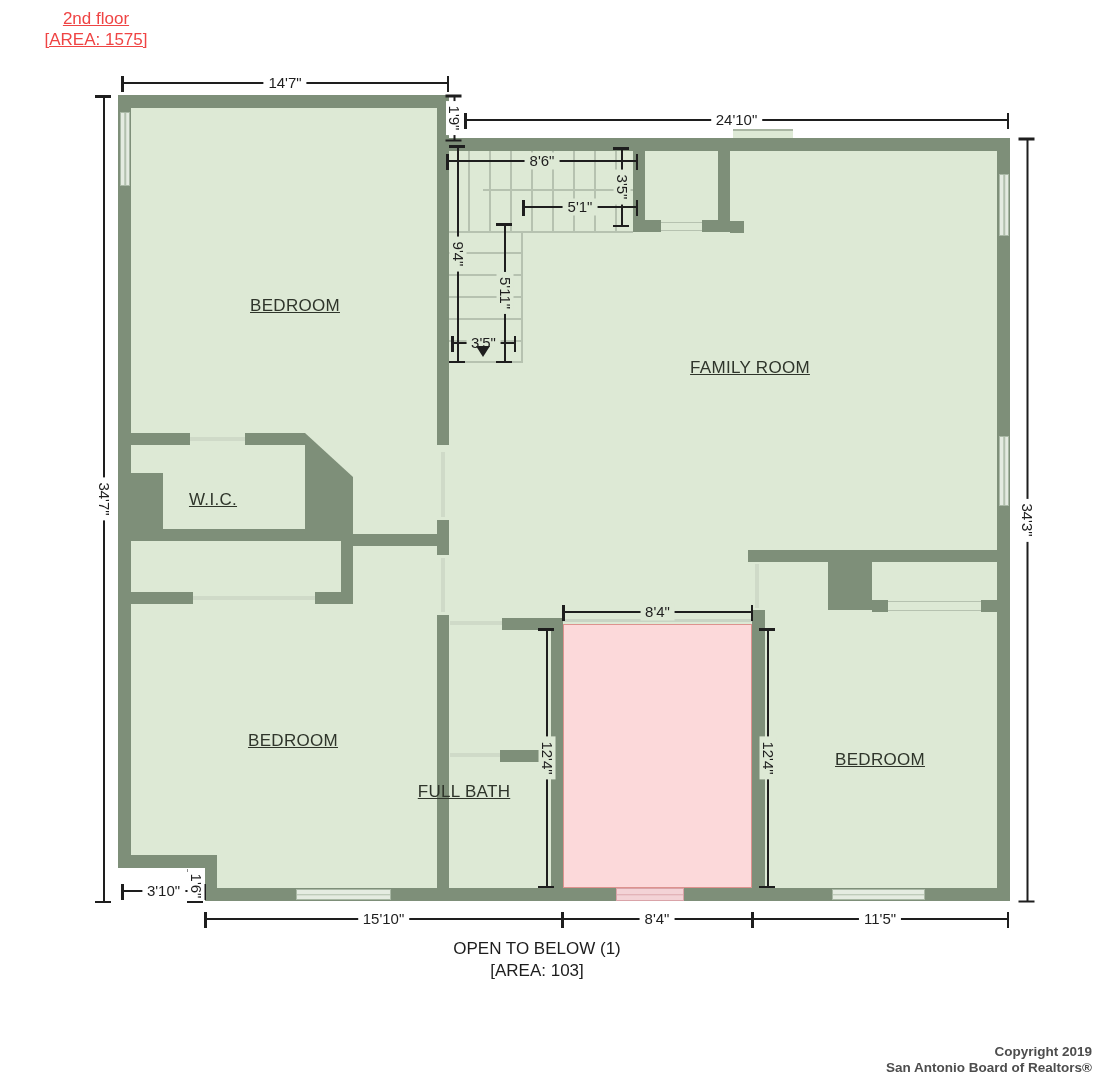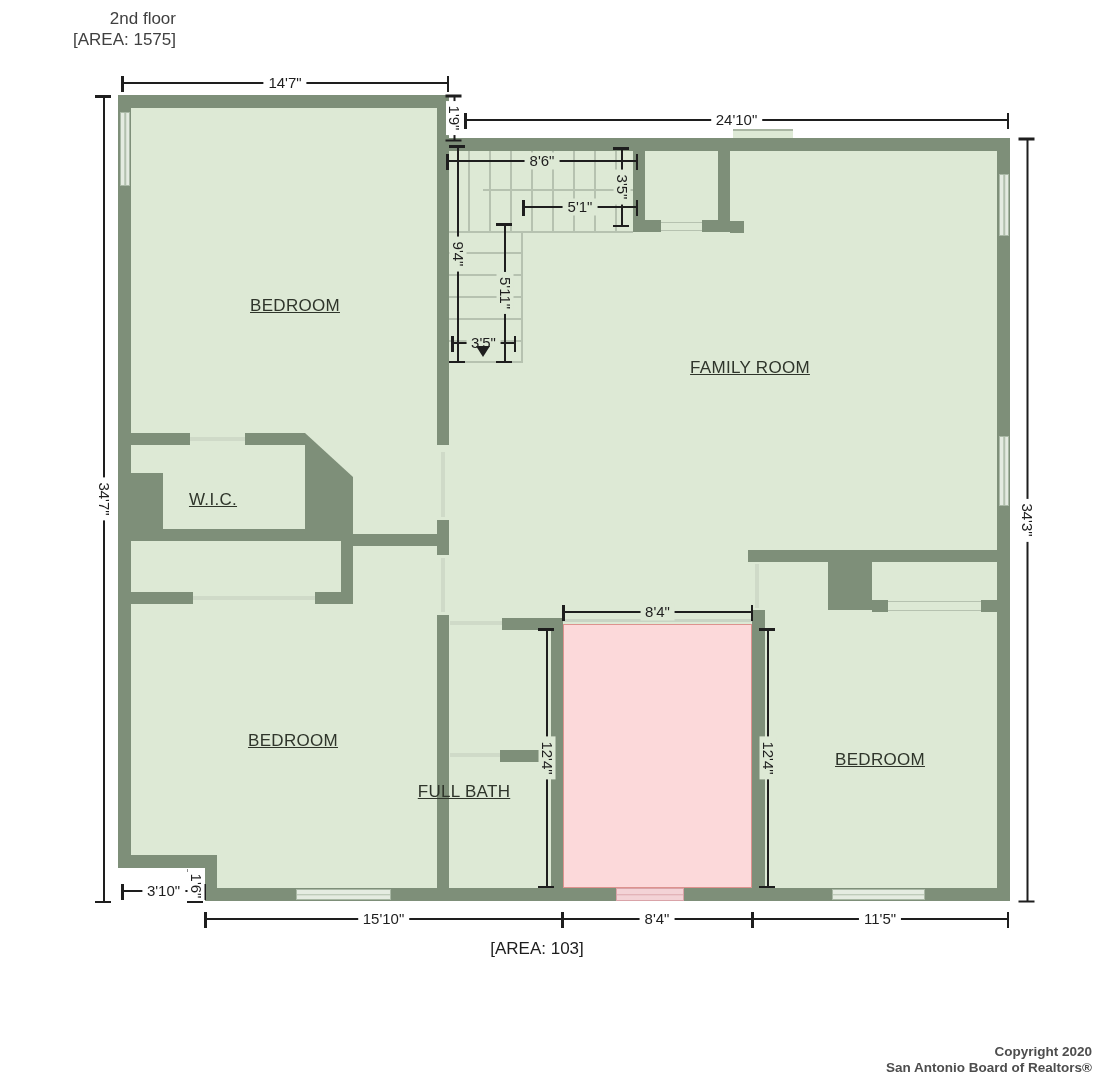--- a/index.html
+++ b/index.html
@@ -34,22 +34,22 @@
   .dim::before,.dim::after{content:"";position:absolute;top:-8px;width:2.5px;height:16px;background:var(--dim);}
   .dim::before{left:-1px;} .dim::after{right:-1px;}
   .dim>span{position:absolute;left:50%;top:0;transform:translate(-50%,-56%);
     padding:0 5px;font-size:15px;color:var(--dim);background:var(--paper);white-space:nowrap;}
   .dim.in>span{background:var(--floor);}
   .dim.v{transform:rotate(90deg);}
   .room-label{position:absolute;transform:translate(-50%,-50%);font-size:17px;
     color:var(--label);letter-spacing:.3px;white-space:nowrap;text-decoration:underline;}
   .arrow-down{position:absolute;width:0;height:0;border-left:7px solid transparent;
     border-right:7px solid transparent;border-top:11px solid var(--dim);}
-  .title-block{position:absolute;left:16px;top:8px;width:160px;text-align:right;
-    font-size:17px;color:#404040;line-height:21px;}
+  .title-block{position:absolute;left:16px;top:8px;width:160px;text-align:center;
+    font-size:17px;color:#ef4444;line-height:21px;text-decoration:underline;}
   .footer-block{position:absolute;left:387px;top:938px;width:300px;text-align:center;
     font-size:17px;color:#1d1d1d;line-height:22px;}
   .copyright{position:absolute;right:6px;top:1044px;text-align:right;font-size:13.5px;
     font-weight:bold;color:var(--copyright);line-height:16px;
     text-shadow:-1px -1px 0 #fff,1px -1px 0 #fff,-1px 1px 0 #fff,1px 1px 0 #fff,0 0 3px #fff;}
 </style>
 </head>
 <body>
 
 <div class="fill" style="left:118px;top:95px;width:331px;height:806px"></div>
@@ -187,18 +187,19 @@
 <div class="room-label" style="left:213px;top:500px">W.I.C.</div>
 <div class="room-label" style="left:293px;top:741px">BEDROOM</div>
 <div class="room-label" style="left:464px;top:792px">FULL BATH</div>
 <div class="room-label" style="left:880px;top:760px">BEDROOM</div>
 
 <div class="title-block">
   <div>2nd floor</div>
   <div>[AREA: 1575]</div>
 </div>
 <div class="footer-block">
+  <div>OPEN TO BELOW (1)</div>
   <div>[AREA: 103]</div>
 </div>
 <div class="copyright">
-  <div>Copyright 2020</div>
+  <div>Copyright 2019</div>
   <div>San Antonio Board of Realtors®</div>
 </div>
 
 </body></html>

